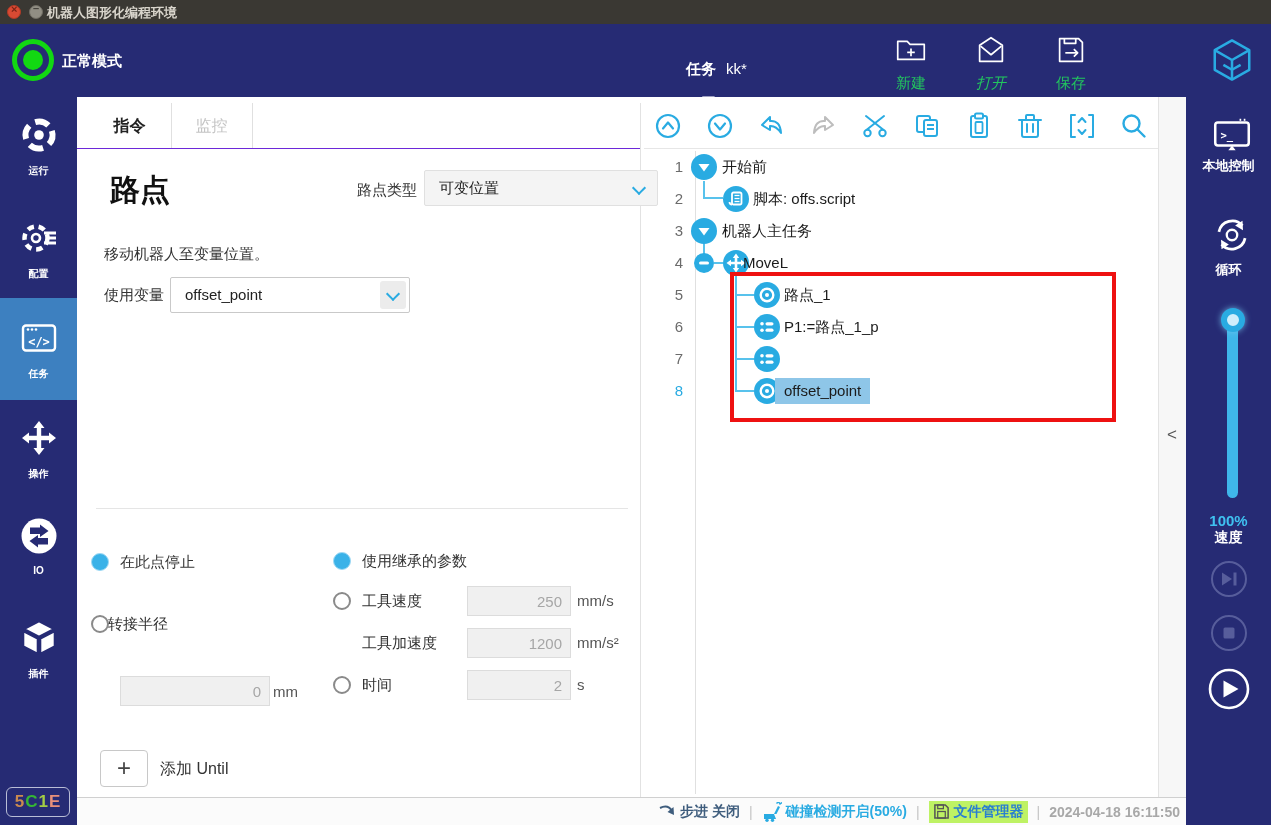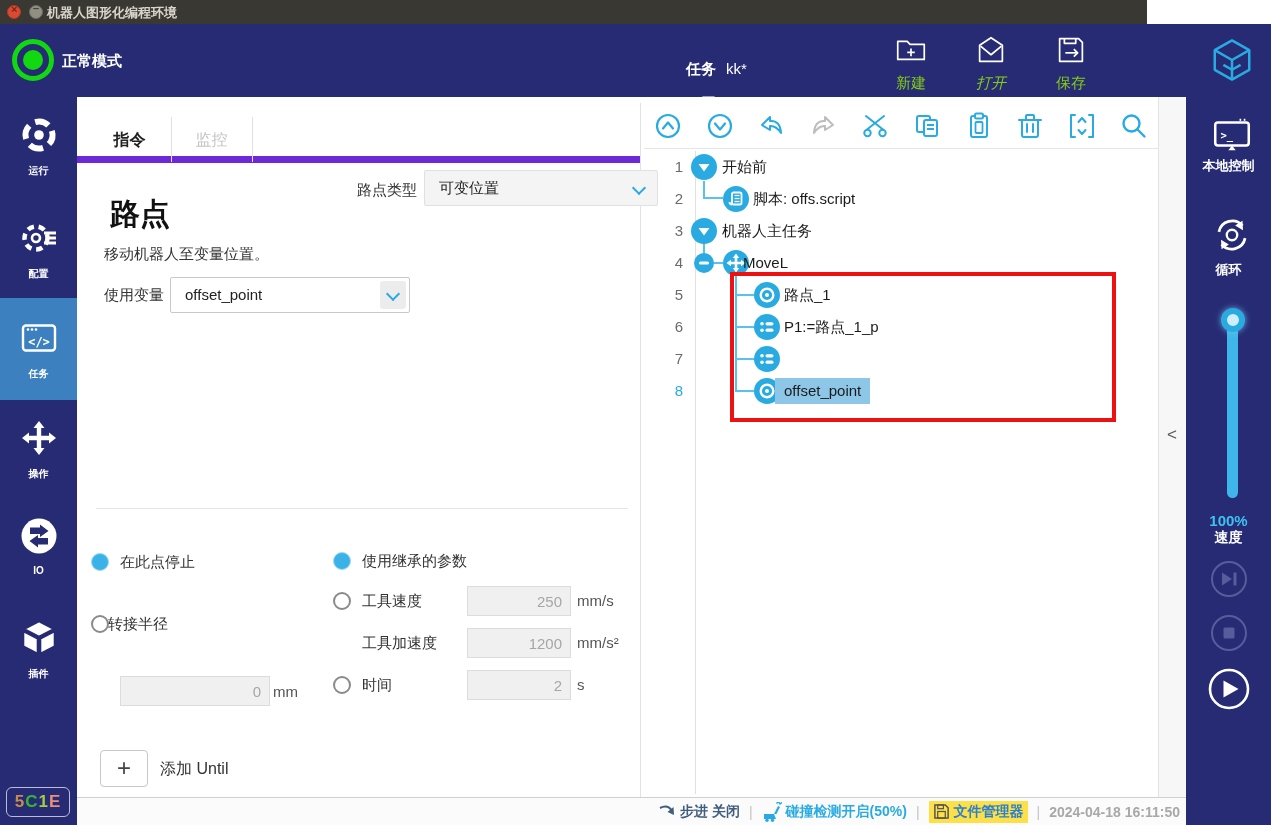--- a/index.html
+++ b/index.html
@@ -1,59 +1,59 @@
 <!DOCTYPE html>
 <html><head>
 <meta charset="utf-8">
 <style>
   html,body{margin:0;padding:0;}
   body{font-family:"Liberation Sans",sans-serif;}
   .screen{position:relative;width:1271px;height:825px;background:#fff;overflow:hidden;}
   .abs{position:absolute;}
 
   
-  .titlebar{position:absolute;left:0;top:0;width:1147px;height:24px;background:#3a3833;}
+  .titlebar{position:absolute;left:0;top:0;width:1271px;height:24px;background:#3a3833;}
   .wbtn{position:absolute;top:5px;width:14px;height:14px;border-radius:50%;}
   .wbtn.close{left:7px;background:#d94a33;border:1px solid #b03a26;box-sizing:border-box;}
   .wbtn.close::after{content:"×";position:absolute;left:3px;top:-3px;font-size:11px;color:#7a2417;font-weight:bold;}
   .wbtn.min{left:29px;background:#918e84;border:1px solid #6f6c63;box-sizing:border-box;}
   .wbtn.min::after{content:"–";position:absolute;left:3px;top:-4px;font-size:11px;color:#44423b;font-weight:bold;}
   .wtitle{position:absolute;left:47px;top:4px;font-size:13px;font-weight:700;color:#d8d4cb;}
 
   
   .header{position:absolute;left:0;top:24px;width:1271px;height:73px;background:#262b74;}
   .mode-ind{position:absolute;left:12px;top:15px;width:42px;height:42px;border:5px solid #12d812;border-radius:50%;box-sizing:border-box;}
   .mode-ind::after{content:"";position:absolute;left:6px;top:6px;width:20px;height:20px;border-radius:50%;background:#12d812;}
   .mode-label{position:absolute;left:62px;top:28px;font-size:15px;font-weight:700;color:#fff;}
   .hkv{position:absolute;font-size:15px;color:#fff;white-space:nowrap;}
   .hkv b{font-weight:700;margin-right:10px;}
   .hbtn{position:absolute;top:8px;width:64px;height:62px;text-align:center;cursor:pointer;}
-  .hbtn .lbl{display:block;margin-top:2px;font-size:15px;color:#84cc16;}
+  .hbtn .lbl{display:block;margin-top:2px;font-size:15px;color:#22c55e;}
   .logo{position:absolute;left:1209px;top:13px;}
 
   
   .lsb{position:absolute;left:0;top:97px;width:77px;height:728px;background:#262b74;}
   .lsb-item{position:absolute;left:0;width:77px;text-align:center;cursor:pointer;}
   .lsb-item .lbl{display:block;font-size:10px;font-weight:700;color:#fff;margin-top:4px;}
   .lsb-active{position:absolute;left:0;top:201px;width:77px;height:102px;background:#3d80c0;}
   .badge{position:absolute;left:6px;top:690px;width:62px;height:28px;border:1px solid #b9bdd6;border-radius:6px;text-align:center;line-height:28px;font-size:17px;font-weight:700;letter-spacing:1px;background:#262b74;}
 
   
   .main{position:absolute;left:77px;top:97px;width:1109px;height:700px;background:#fff;}
   .vdivider{position:absolute;left:640px;top:103px;width:1px;height:694px;background:#e2e2e2;}
   .collapse-strip{position:absolute;left:1158px;top:97px;width:28px;height:700px;background:#f7f7f7;border-left:1px solid #e3e3e3;box-sizing:border-box;}
   .collapse-strip .gl{position:absolute;left:8px;top:328px;font-size:17px;color:#555;cursor:pointer;}
 
   
   .editor{position:absolute;left:77px;top:97px;width:563px;height:700px;}
-  .tabbar{position:absolute;left:0;top:20px;width:563px;height:46px;border-bottom:7px solid #6d28d9;box-sizing:border-box;}
+  .tabbar{position:absolute;left:0;top:6px;width:563px;height:46px;border-bottom:1px solid #6d28d9;box-sizing:border-box;}
   .tab{position:absolute;top:0;height:45px;line-height:45px;text-align:center;font-size:16px;cursor:pointer;}
   .tab1{left:11px;width:83px;color:#222;font-weight:700;border-right:1px solid #e0e0e0;}
   .tab2{left:94px;width:81px;color:#c4c4c4;border-right:1px solid #e0e0e0;}
-  .ptitle{position:absolute;left:33px;top:73px;font-size:30px;font-weight:700;color:#111;margin-top:24px;}
+  .ptitle{position:absolute;left:33px;top:73px;font-size:30px;font-weight:700;color:#111;}
   .elabel{position:absolute;font-size:15px;color:#333;white-space:nowrap;line-height:18px;}
   .dd{position:absolute;height:36px;box-sizing:border-box;line-height:34px;padding-left:14px;font-size:15px;color:#222;border-radius:2px;cursor:pointer;}
   .dd1{left:347px;top:73px;width:234px;background:#f4f4f4;border:1px solid #e0e0e0;}
   .dd2{left:93px;top:180px;width:240px;background:#fff;border:1px solid #c9c9c9;}
   .chev{position:absolute;right:13px;top:12px;width:8px;height:8px;border-right:2px solid #29abe2;border-bottom:2px solid #29abe2;transform:rotate(45deg);}
   .ddbtn{position:absolute;right:3px;top:3px;width:26px;height:28px;background:#ececec;border-radius:3px;}
   .ddbtn .chev{right:8px;top:8px;}
   .hr{position:absolute;left:19px;top:411px;width:532px;height:1px;background:#e5e5e5;}
   .radio{position:absolute;width:18px;height:18px;border-radius:50%;box-sizing:border-box;cursor:pointer;}
   .radio.on{background:#3ab2e8;border:1px solid #9ed9f4;}
@@ -85,21 +85,21 @@
   .slider-thumb{position:absolute;left:35px;top:211px;width:24px;height:24px;border-radius:50%;background:#cfeefb;border:6px solid #29abe2;box-sizing:border-box;cursor:pointer;box-shadow:0 0 6px rgba(120,200,240,.8);}
   .speedval{position:absolute;left:0;top:415px;width:85px;text-align:center;font-size:15px;font-weight:700;color:#3fc1f0;}
   .speedlbl{position:absolute;left:0;top:432px;width:85px;text-align:center;font-size:14px;font-weight:700;color:#fff;}
   .pbtn{position:absolute;left:24px;cursor:pointer;}
 
   
   .statusbar{position:absolute;left:77px;top:797px;width:1109px;height:28px;background:#fbfbfb;border-top:1px solid #d0d0d0;box-sizing:border-box;display:flex;align-items:center;justify-content:flex-end;gap:9px;padding-right:6px;font-size:14px;}
   .st-step{color:#3f5d7d;font-weight:700;display:inline-flex;align-items:center;gap:4px;}
   .st-sep{color:#c4c4c4;}
   .st-coll{color:#29abe2;font-weight:700;display:inline-flex;align-items:center;gap:4px;}
-  .st-fm{background:#fde047;padding:2px 4px;display:inline-flex;align-items:center;gap:4px;color:#2a7fd0;font-weight:700;}
+  .st-fm{background:#bef264;padding:2px 4px;display:inline-flex;align-items:center;gap:4px;color:#2a7fd0;font-weight:700;}
   .st-time{color:#a8a8a8;font-weight:700;}
 </style>
 </head>
 <body>
 
 <div class="screen">
 
   <div class="titlebar">
     <span class="wbtn close"></span>
     <span class="wbtn min"></span>

